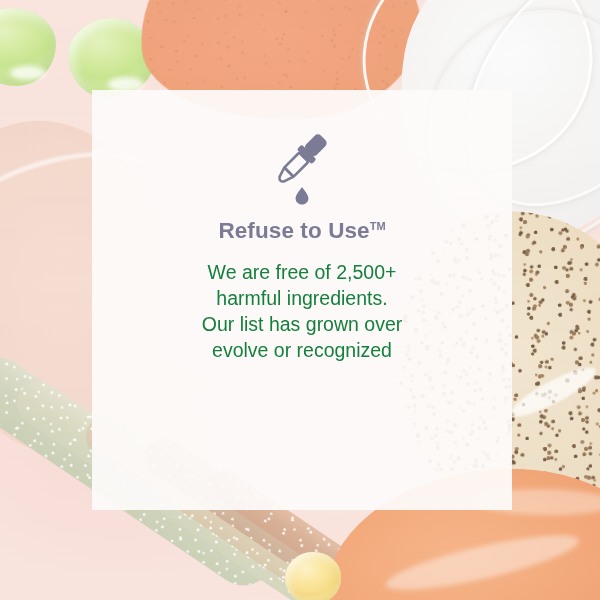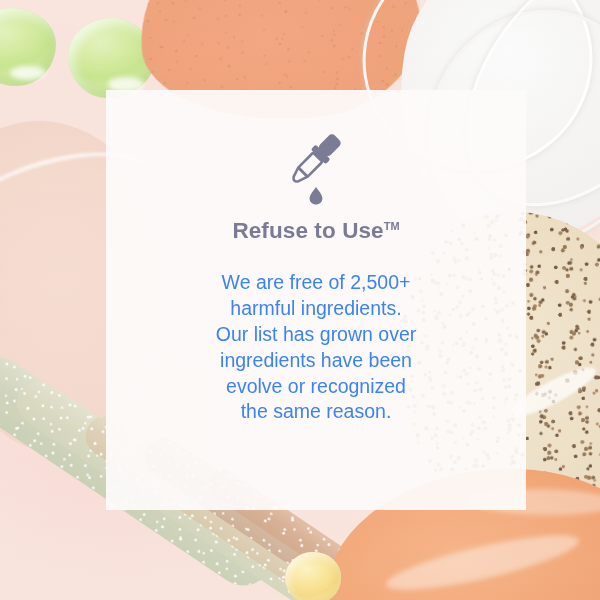--- a/index.html
+++ b/index.html
@@ -238,21 +238,21 @@
   .bg-soften {
     position:absolute; inset:0;
     backdrop-filter: blur(0.3px);
     background: linear-gradient(180deg, rgba(255,255,255,.04), rgba(255,255,255,0) 30%, rgba(255,255,255,.05));
     pointer-events:none;
   }
 
   
   .card {
     position: absolute;
-    left: 106px;
+    left: 92px;
     top: 90px;
     width: 420px;
     height: 420px;
     background: rgba(253, 251, 250, 0.93);
     box-sizing: border-box;
     padding: 38px 34px 30px;
     display: flex;
     flex-direction: column;
     align-items: center;
   }
@@ -278,25 +278,25 @@
     line-height: 1.15;
   }
   .card-title .tm {
     font-size: 11px;
     vertical-align: super;
     font-weight: bold;
     letter-spacing: 0;
   }
 
   .card-body {
-    color: #3b82f6;
+    color: #15803d;
     font-size: 19.5px;
     line-height: 1.33;
     text-align: center;
-    margin: 12px;
+    margin: 2px;
     max-width: 330px;
   }
   .card-body .ln { display: block; white-space: nowrap; }
 </style>
 </head>
 <body>
 
 <div id="canvas">
 
   <div class="bg-layer">
@@ -370,19 +370,17 @@
                  C32.5 75.6 35.4 73.1 35.4 69.6 C35.4 66.6 33.6 64.2 29 58 Z" fill="#7b7b95"></path>
       </svg>
     </div>
 
     <h1 class="card-title"><span>Refuse to Use</span><span class="tm">TM</span></h1>
 
     <p class="card-body">
       <span class="ln">We are free of 2,500+</span>
       <span class="ln">harmful ingredients.</span>
       <span class="ln">Our list has grown over</span>
-      <span class="ln">ingredients have been</span>
       <span class="ln">evolve or recognized</span>
-      <span class="ln">the same reason.</span>
     </p>
 
   </div>
 </div>
 
 </body></html>

